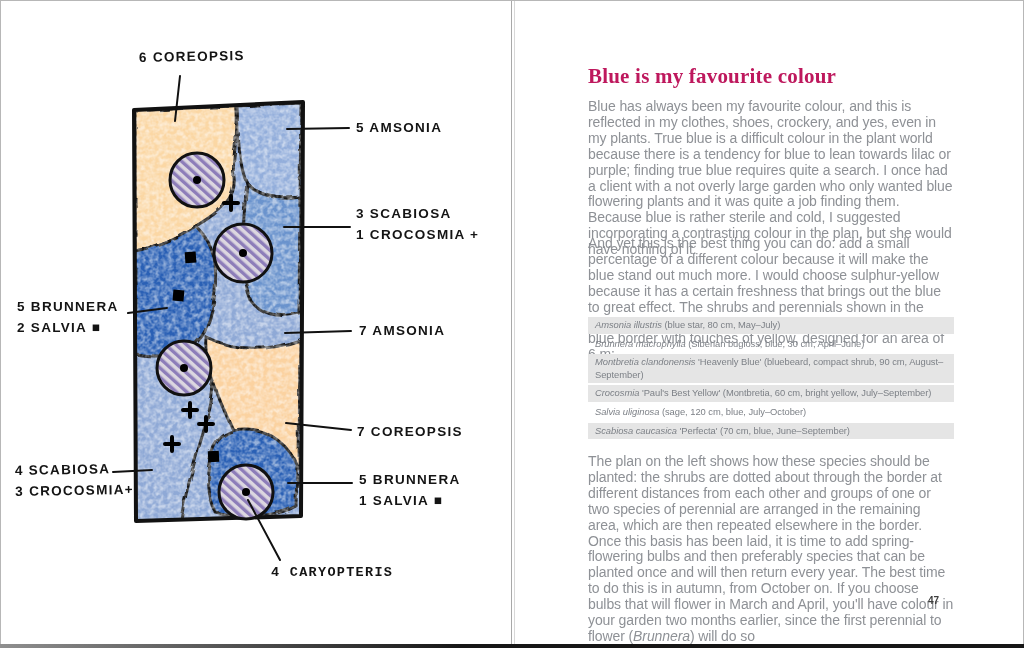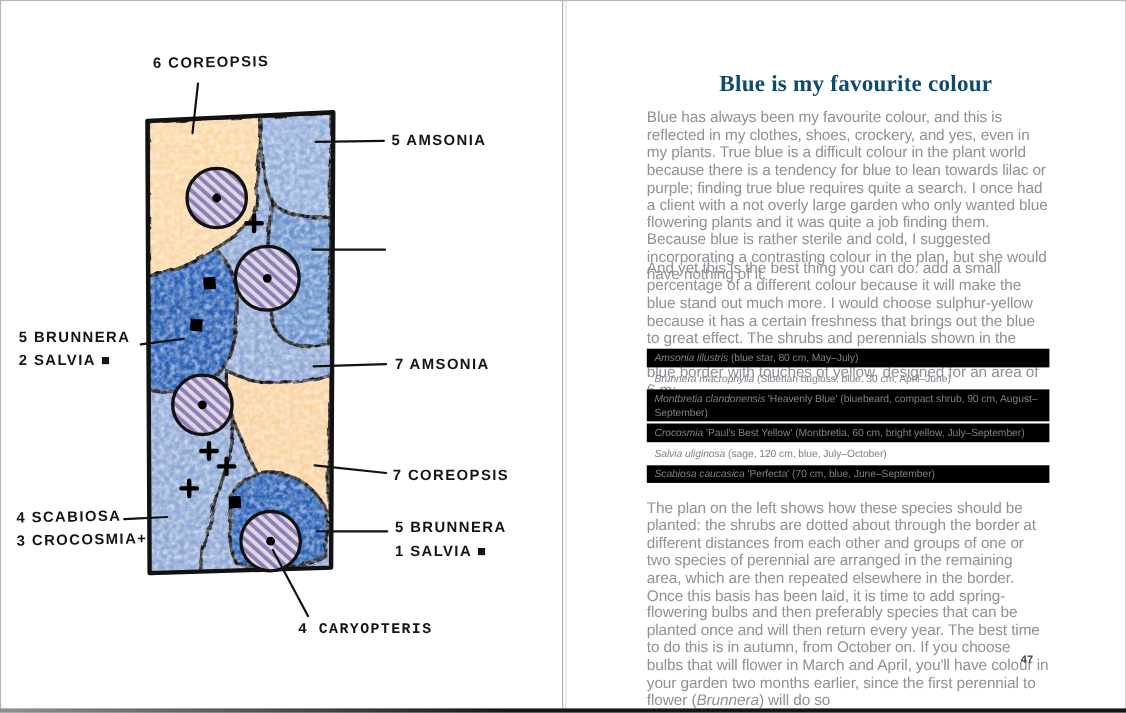--- a/index.html
+++ b/index.html
@@ -17,35 +17,35 @@
   .left-page{position:absolute;left:0;top:0;width:552px;height:648px;}
   .plan-svg{position:absolute;left:0;top:0;}
   .plan-label{
     position:absolute;font-weight:700;font-size:13.5px;line-height:21px;
     letter-spacing:1.3px;color:#141414;white-space:nowrap;
   }
   .plan-label .lbl-line{display:block;}
   .page-title{
     position:absolute;left:588px;top:64px;width:380px;margin:0;
     font-family:"Liberation Serif", serif;font-weight:700;font-size:21px;
-    color:#0c4a6e;letter-spacing:.2px;text-align:center;
+    color:#be185d;letter-spacing:.2px;
   }
   .body-para{
     position:absolute;left:588px;width:366px;margin:0;
     font-size:14px;line-height:15.9px;color:#8e9196;letter-spacing:-.1px;
   }
   .para-1{top:99px;}
   .para-2{top:236px;}
   .para-3{top:454px;}
   .plant-list{position:absolute;left:588px;top:317px;width:366px;}
   .plant-row{
     padding:2px 7px;margin-bottom:2px;font-size:9.4px;line-height:12.6px;
     color:#7d8187;letter-spacing:-.05px;
   }
-  .plant-row.hl{background:#000000;}
+  .plant-row.hl{background:#e5e5e5;}
   .species{font-style:italic;}
   .ital{font-style:italic;}
   .page-number{
     position:absolute;left:928px;top:595px;font-size:10px;font-weight:700;color:#3f3f3f;
   }
 </style>
 </head>
 <body>
 
 <div class="left-page">
@@ -135,20 +135,24 @@
   </svg>
 
   <div class="plan-label" style="left:139px;top:46px;transform:rotate(-1deg);">
     <span class="lbl-line">6 COREOPSIS</span>
     <span class="lbl-line"></span>
   </div>
   <div class="plan-label" style="left:356px;top:117px;">
     <span class="lbl-line">5 AMSONIA</span>
     <span class="lbl-line"></span>
   </div>
+  <div class="plan-label" style="left:356px;top:203px;">
+    <span class="lbl-line">3 SCABIOSA</span>
+    <span class="lbl-line">1 CROCOSMIA +</span>
+  </div>
   <div class="plan-label" style="left:17px;top:296px;">
     <span class="lbl-line">5 BRUNNERA</span>
     <span class="lbl-line">2 SALVIA ■</span>
   </div>
   <div class="plan-label" style="left:359px;top:320px;">
     <span class="lbl-line">7 AMSONIA</span>
     <span class="lbl-line"></span>
   </div>
   <div class="plan-label" style="left:357px;top:421px;">
     <span class="lbl-line">7 COREOPSIS</span>

